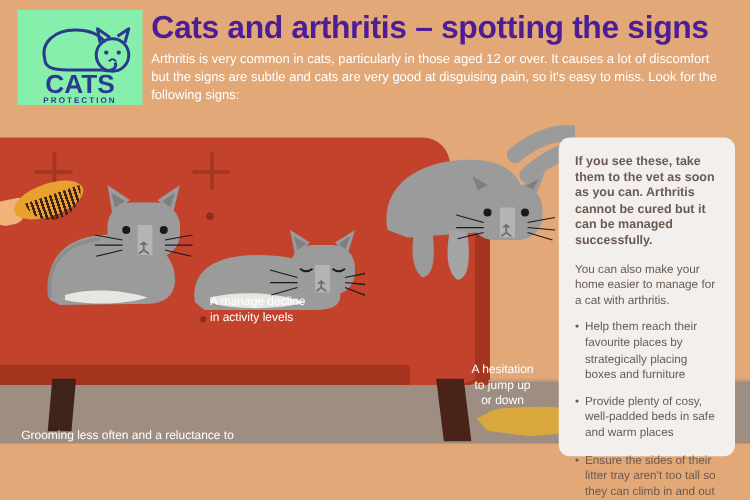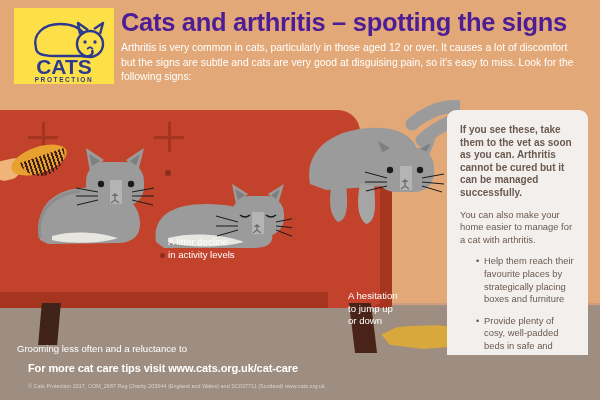--- a/index.html
+++ b/index.html
@@ -8,21 +8,21 @@
     font-family:"Liberation Sans", sans-serif;
     background:#e3a877;
     position:relative;
   }
   #stage { position:absolute; inset:0; width:600px; height:400px; }
 
   
   .header { position:absolute; left:0; top:0; width:600px; height:100px; background:#e3a877; }
   .logo {
     position:absolute; left:14px; top:8px; width:100px; height:76px;
-    background:#fde047;
+    background:#86efac;
   }
   .logo svg { position:absolute; left:0; top:0; }
   .title {
     position:absolute; left:121px; top:7px; width:472px;
     color:#4c1d95; font-size:25.5px; font-weight:bold;
     letter-spacing:-0.3px; line-height:30px; white-space:nowrap;
   }
   .intro {
     position:absolute; left:121px; top:41px; width:462px;
     color:#ffffff; font-size:10.4px; font-weight:normal; line-height:14.6px;
@@ -87,40 +87,40 @@
   }
 
   
   .cat { position:absolute; }
   .cat svg { display:block; }
 
   
   .callout { position:absolute; color:#ffffff; font-size:9.6px; line-height:12.6px; }
   .callout.c-decline { left:168px; top:136px; width:122px; text-align:left; }
   .callout.c-groom   { left:12px;  top:243px; width:180px; text-align:center; }
-  .callout.c-jump    { left:348px; top:190px; width:80px;  }
+  .callout.c-jump    { left:362px; top:190px; width:80px;  text-align:center; }
   .dot-marker { position:absolute; width:5px; height:5px; border-radius:50%; background:#8e2d1c; }
 
   
   .panel {
     position:absolute; left:447px; top:110px; width:141px; height:255px;
     background:#f2efec; border-radius:9px;
     padding:14px 12px 10px 13px;
   }
   .panel-lead {
     color:#6b5a50; font-size:10px; font-weight:bold; line-height:12.6px;
     margin-bottom:9px;
   }
   .panel-sub {
     color:#6b5a50; font-size:9.4px; line-height:12.6px; margin-bottom:9px;
   }
   .panel-bullets { list-style:none; }
   .panel-bullets li {
     color:#6b5a50; font-size:9.4px; line-height:12.6px;
-    padding-left:8px; position:relative; margin-bottom:9px;margin-left:16px;
+    padding-left:8px; position:relative; margin-bottom:9px;
   }
   .panel-bullets li:before {
     content:"•"; position:absolute; left:0; top:0;
   }
 
   
   .footer { position:absolute; left:0; top:355px; width:600px; height:45px; background:#9e8d81; }
   .footer-link {
     position:absolute; left:28px; top:7px;
     color:#ffffff; font-size:11px; font-weight:bold; letter-spacing:-0.1px;
@@ -259,39 +259,35 @@
           <circle cx="46" cy="36" r="3.2" fill="#1a1a1a"></circle>
           <path d="M31 45 l-3.5 3 h7 Z" fill="#6e6e6e"></path>
           <path d="M31 48 v4 M31 52 l-4 3 M31 52 l4 3" stroke="#6e6e6e" stroke-width="1.4" fill="none"></path>
           <path d="M13 44 L-9 38 M13 48 L-9 48 M13 52 L-8 57" stroke="#1a1a1a" stroke-width="1" fill="none"></path>
           <path d="M48 44 L70 40 M48 48 L70 50 M48 52 L68 58" stroke="#1a1a1a" stroke-width="1" fill="none"></path>
         </g>
       </svg>
     </div>
 
     <div class="dot-marker" style="left:160px; top:153px;"></div>
-    <div class="callout c-decline" style="white-space:pre-line;">A litter decline
+    <div class="callout c-decline" style="white-space:pre-line;">A manage decline
 in activity levels</div>
 
     <div class="callout c-groom">Grooming less often and a reluctance to let you groom them. Their coat may look dull and unkempt</div>
 
     <div class="callout c-jump" style="white-space:pre-line;">A hesitation
 to jump up
 or down</div>
 
   </div>
 
   <div class="panel">
     <div class="panel-lead">If you see these, take them to the vet as soon as you can. Arthritis cannot be cured but it can be managed successfully.</div>
     <div class="panel-sub">You can also make your home easier to manage for a cat with arthritis.</div>
     <ul class="panel-bullets">
       <li>Help them reach their favourite places by strategically placing boxes and furniture</li>
       <li>Provide plenty of cosy, well-padded beds in safe and warm places</li>
       <li>Ensure the sides of their litter tray aren't too tall so they can climb in and out easily</li>
     </ul>
   </div>
 
-  <div class="footer">
-    <div class="footer-link">For more cat care tips visit www.cats.org.uk/cat-care</div>
-    <div class="footer-legal">© Cats Protection 2017, COM_2687   Reg Charity 203644 (England and Wales) and SC037711 (Scotland)   www.cats.org.uk</div>
-  </div>
 
 </div>
 
 </body></html>

